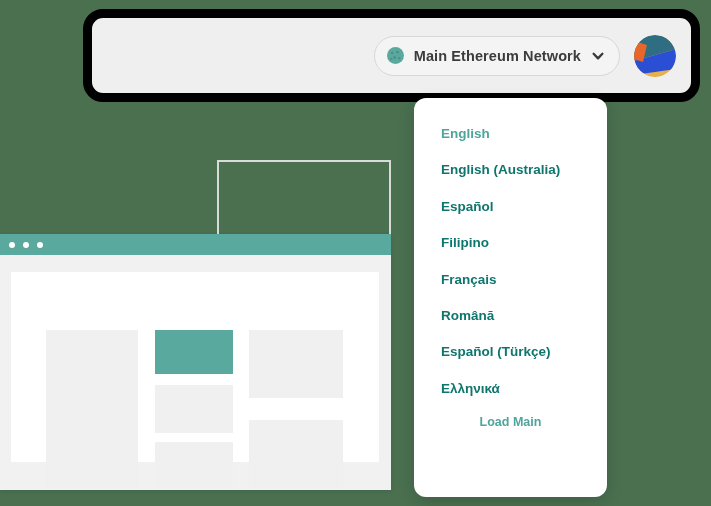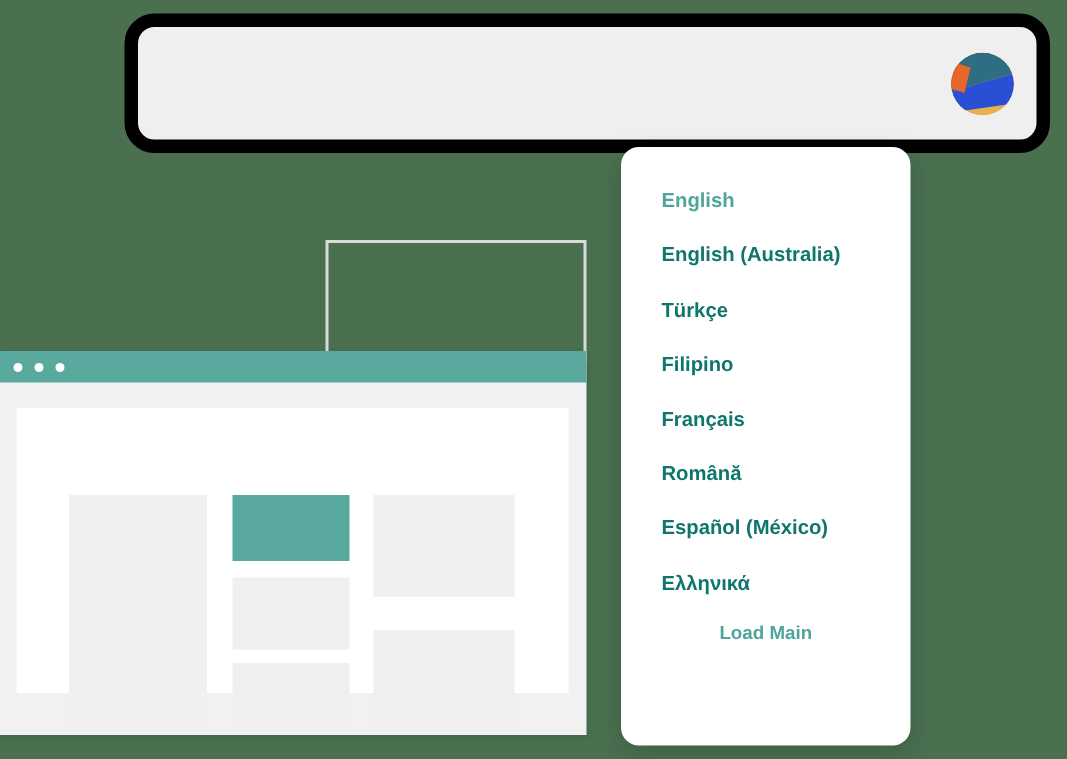--- a/index.html
+++ b/index.html
@@ -223,20 +223,29 @@
         <div class="blk b3"></div>
         <div class="blk b4"></div>
         <div class="blk b5"></div>
         <div class="blk b6"></div>
       </div>
     </div>
   </div>
 
   <div class="header-panel">
 
+    <div class="network-pill">
+      <span class="network-dot"></span>
+      <span class="network-label">Main Ethereum Network</span>
+      <span class="chevron">
+        <svg viewBox="0 0 14 14" width="14" height="14" aria-hidden="true">
+          <path d="M2.6 4.8 L7 9.4 L11.4 4.8" fill="none" stroke="#3a3a3a" stroke-width="2.3" stroke-linecap="round" stroke-linejoin="round"></path>
+        </svg>
+      </span>
+    </div>
 
     <div class="avatar">
       <svg viewBox="0 0 42 42" width="42" height="42" aria-hidden="true">
         <defs>
           <clipPath id="avclip">
               <circle cx="21" cy="21" r="21"></circle>
             </clipPath>
         </defs>
         <g clip-path="url(#avclip)">
           <rect x="0" y="0" width="42" height="42" fill="#e8b04b"></rect>
@@ -246,23 +255,23 @@
         </g>
       </svg>
     </div>
 
   </div>
 
   <div class="lang-dropdown">
     <ul class="lang-list">
       <li class="lang-item active">English</li>
       <li class="lang-item">English (Australia)</li>
-      <li class="lang-item">Türkçe</li>
+      <li class="lang-item">Español</li>
       <li class="lang-item">Filipino</li>
       <li class="lang-item">Français</li>
       <li class="lang-item">Română</li>
-      <li class="lang-item">Español (México)</li>
+      <li class="lang-item">Español (Türkçe)</li>
       <li class="lang-item">Ελληνικά</li>
     </ul>
     <div class="load-more">Load Main</div>
   </div>
 
 </div>
 
 </body></html>

